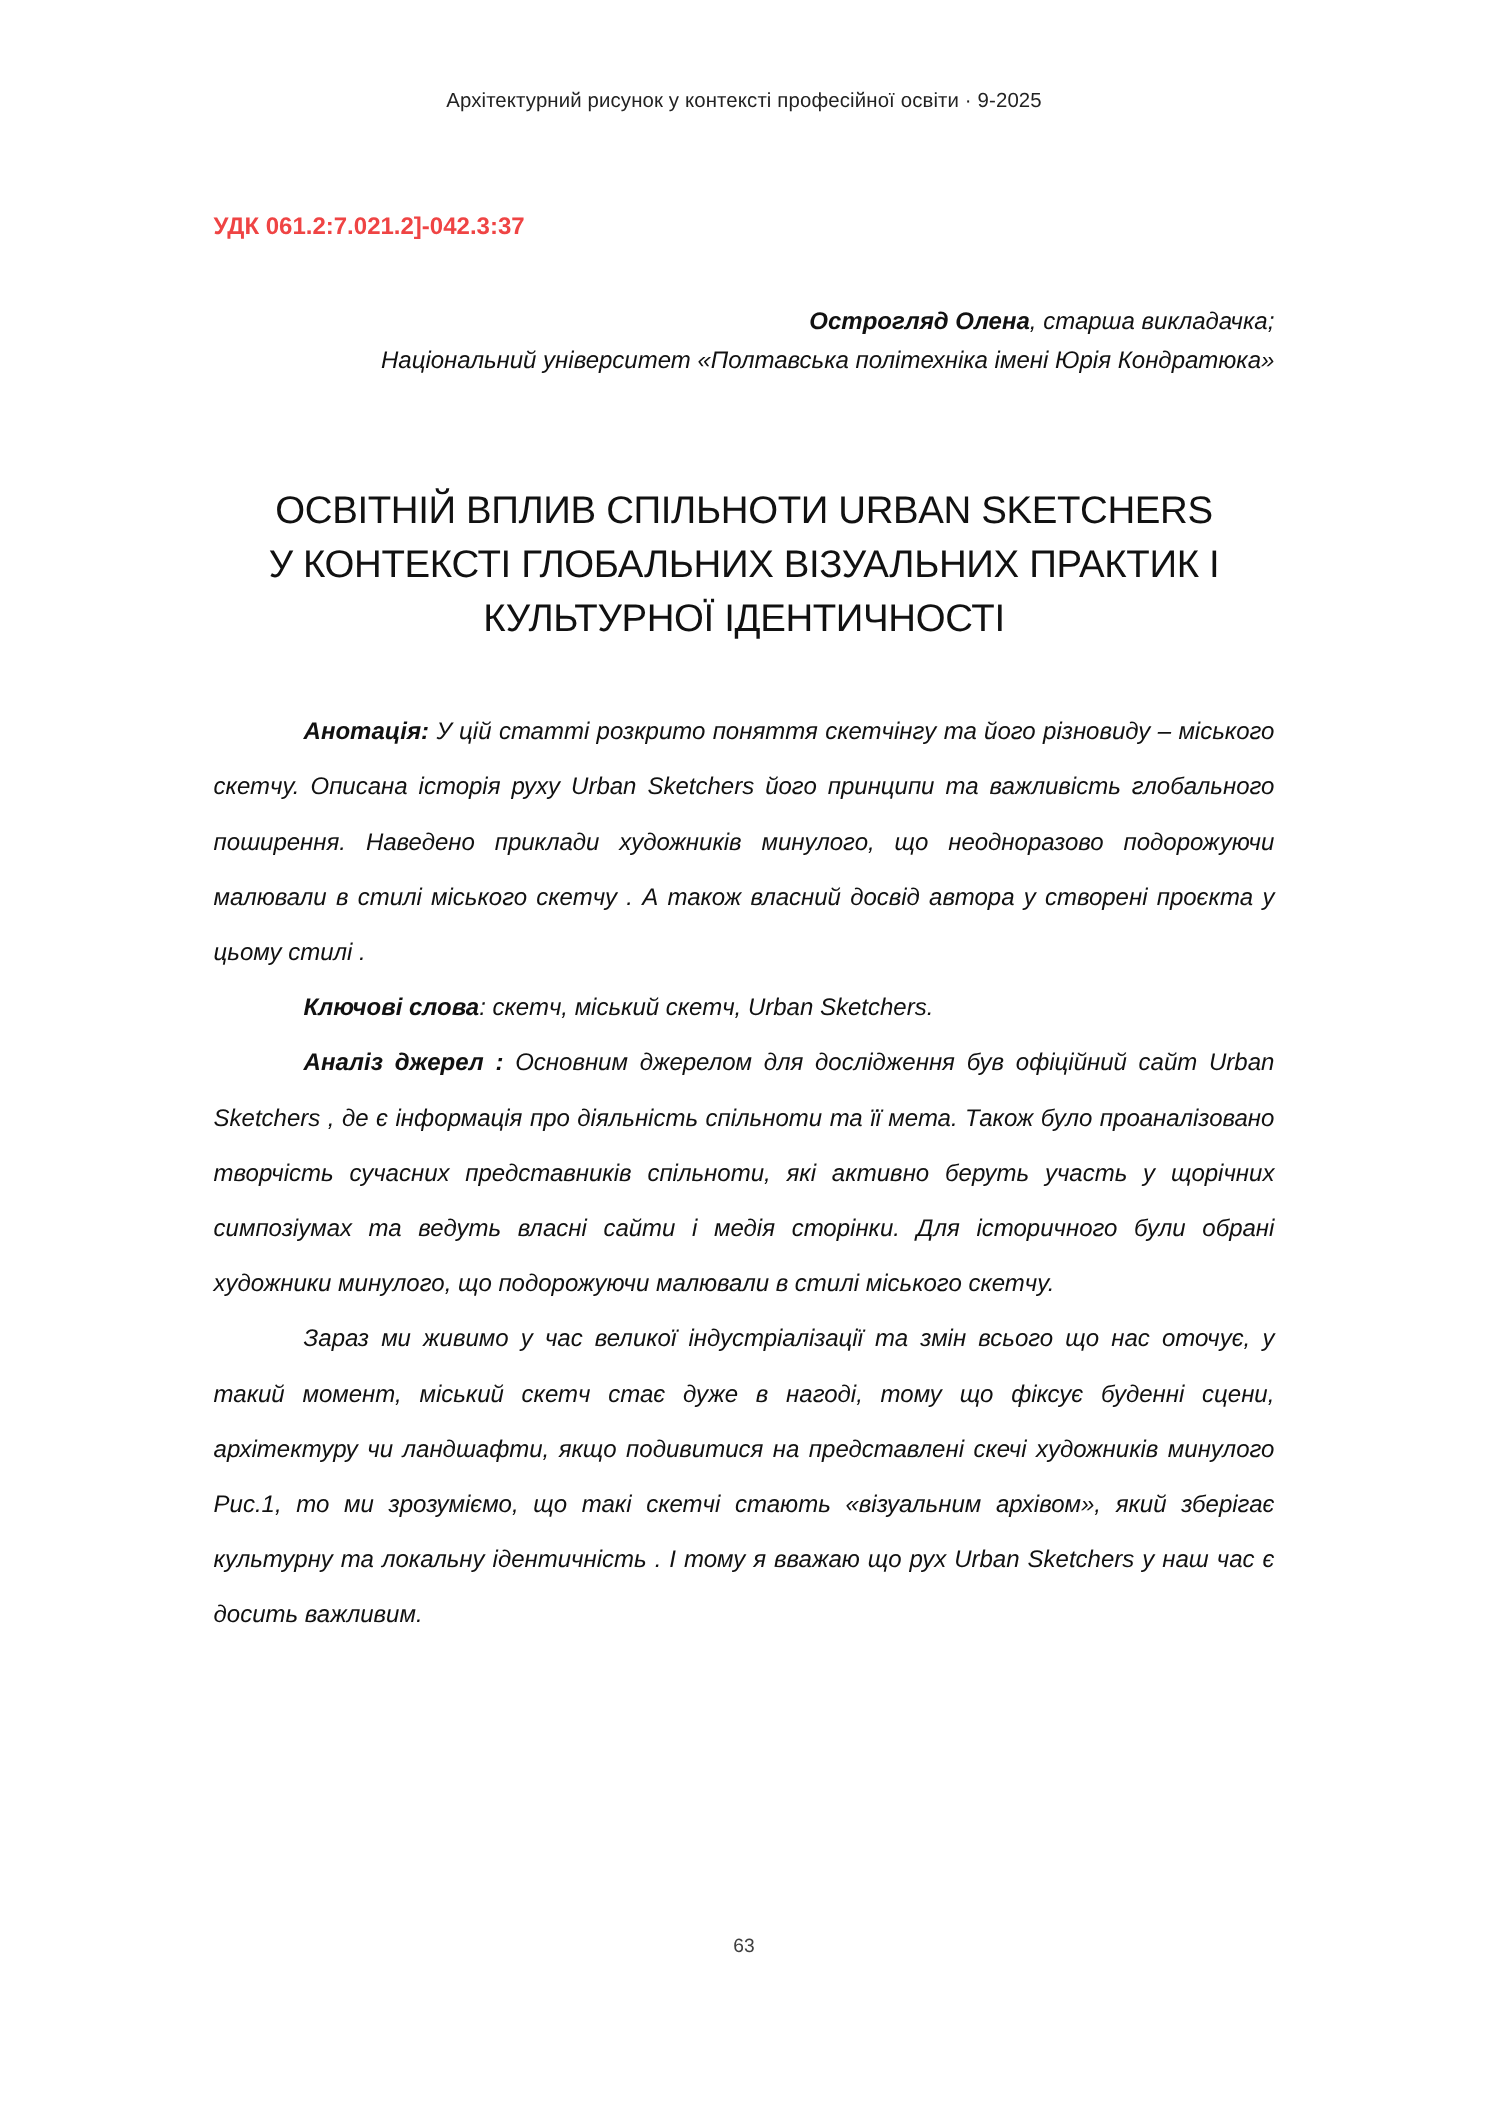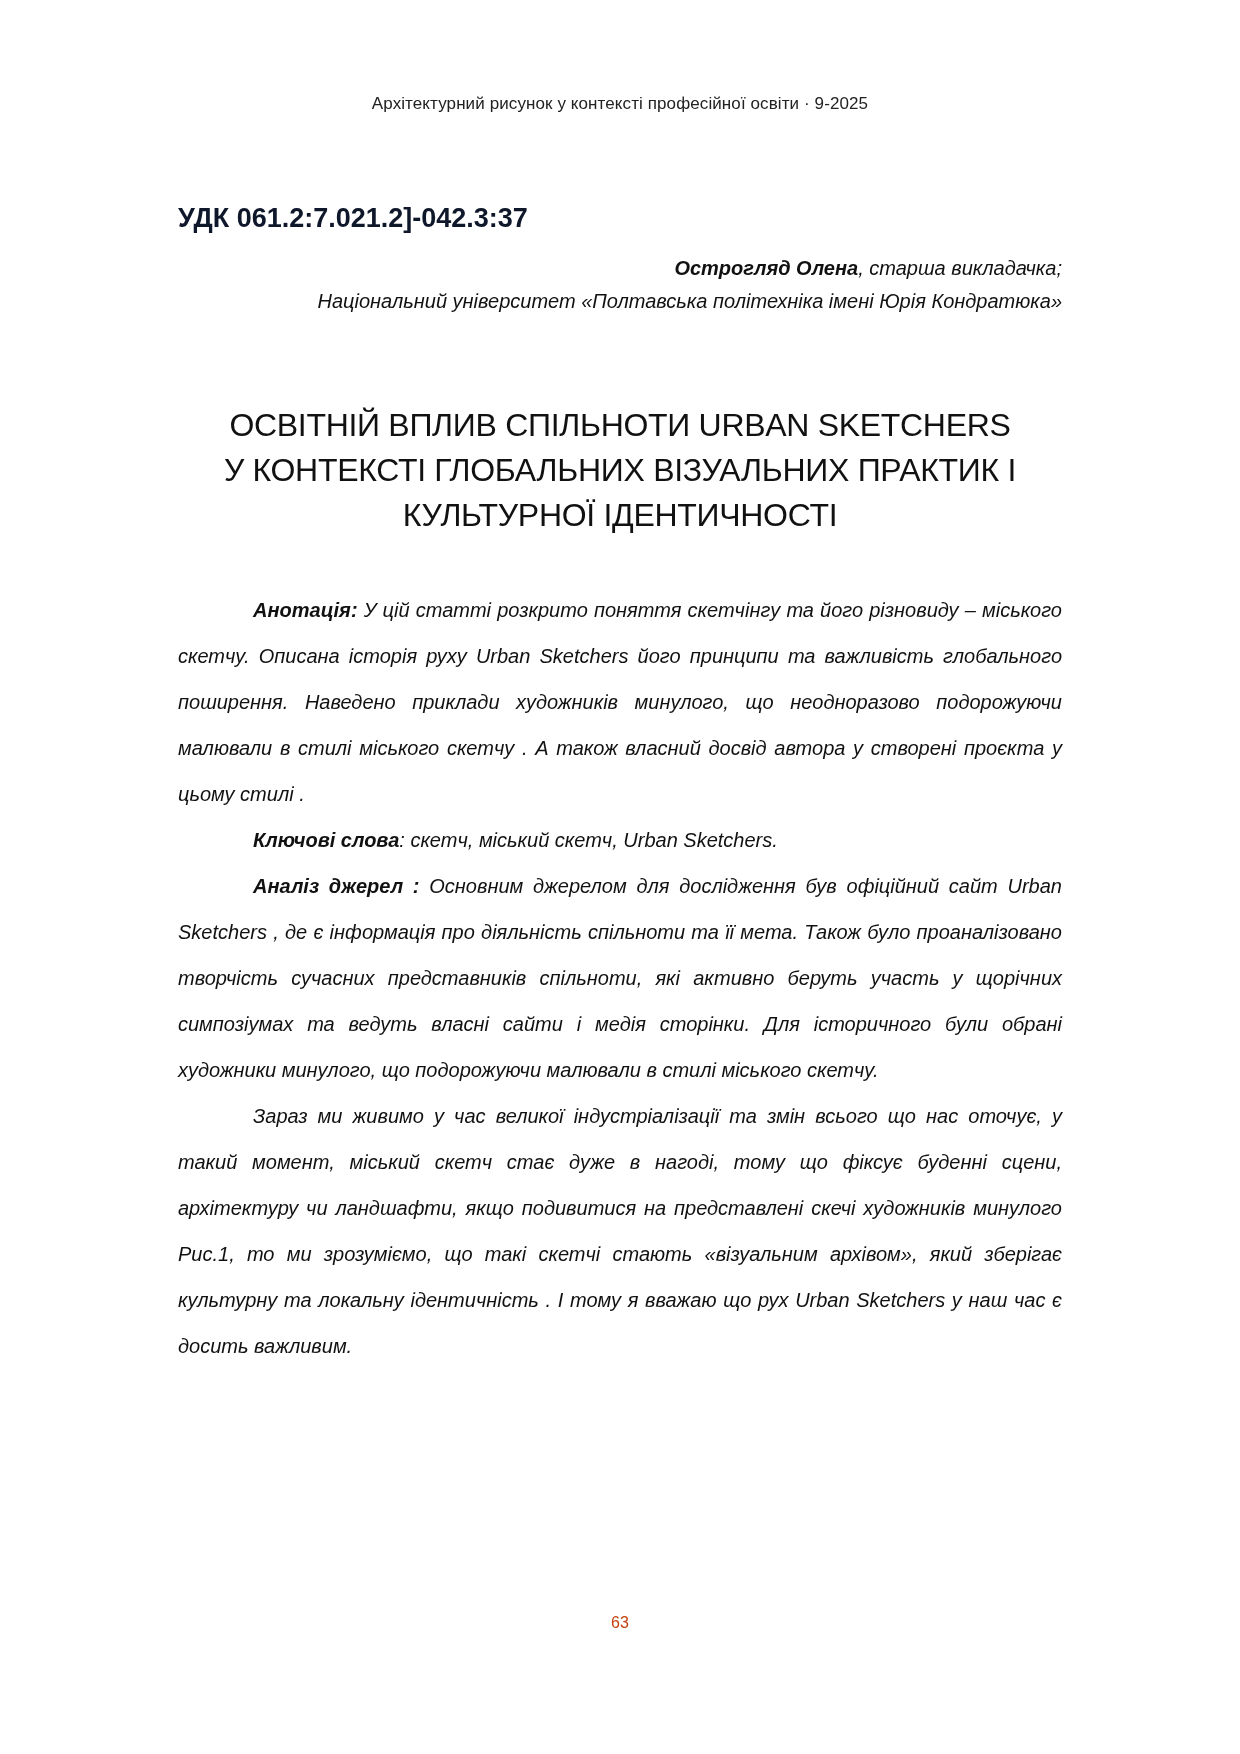--- a/index.html
+++ b/index.html
@@ -23,29 +23,28 @@
     }
     .running-header {
       position: absolute;
       top: 74px;
       left: 0;
       width: 1240px;
       text-align: center;
       font-size: 17px;
       color: #222;
       letter-spacing: 0.1px;
-      margin-top: 20px;
     }
     .udc {
       position: absolute;
-      top: 203px;
+      top: 178px;
       left: 178px;
-      font-size: 27px;
+      font-size: 20px;
       font-weight: bold;
-      color: #0f172a;
+      color: #ef4444;
     }
     .authors {
       position: absolute;
       top: 252px;
       right: 178px;
       width: 900px;
       text-align: right;
       font-size: 20px;
       font-style: italic;
       line-height: 33px;
@@ -77,21 +76,21 @@
       font-style: italic;
     }
     .body-text p .lead { font-weight: bold; }
     .page-number {
       position: absolute;
       top: 1614px;
       left: 0;
       width: 1240px;
       text-align: center;
       font-size: 16px;
-      color: #c2410c;
+      color: #404040;
     }
   </style>
 </head>
 <body>
 
 <div class="page">
 
   <div class="running-header">Архітектурний рисунок у контексті професійної освіти · 9-2025</div>
 
   <div class="udc">УДК 061.2:7.021.2]-042.3:37</div>

